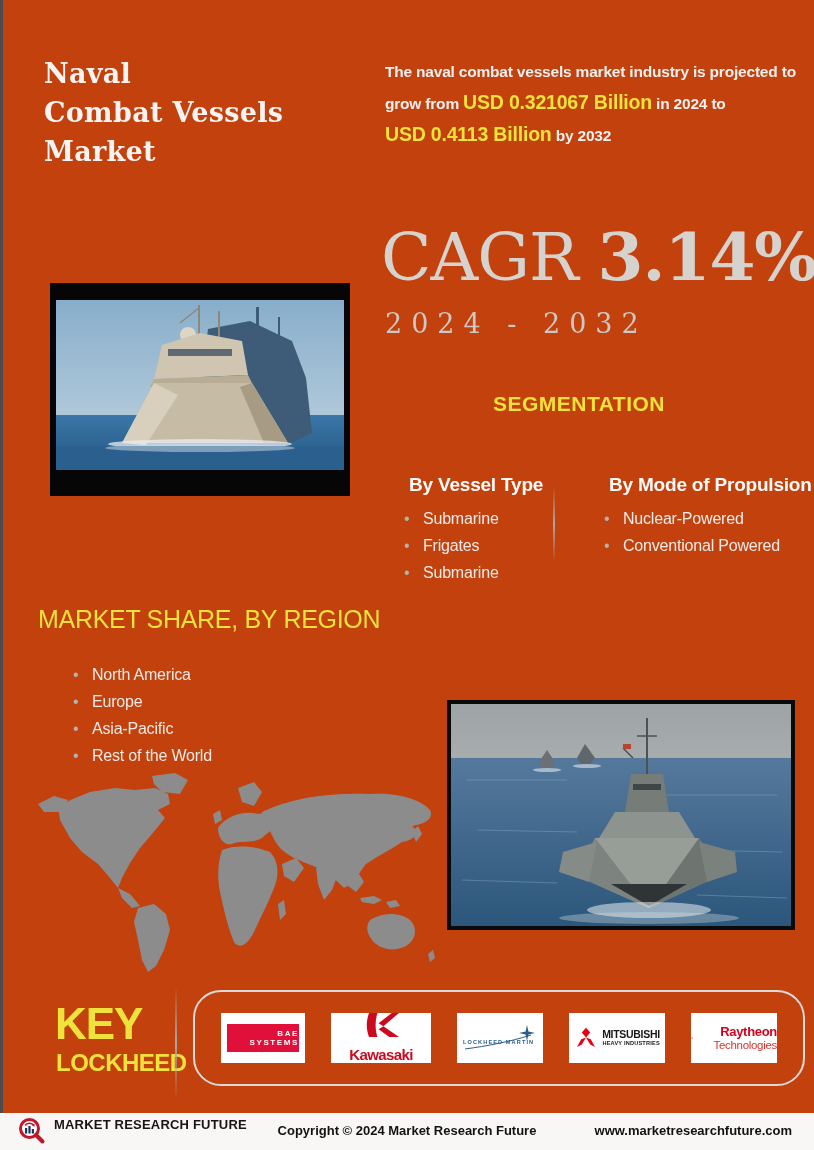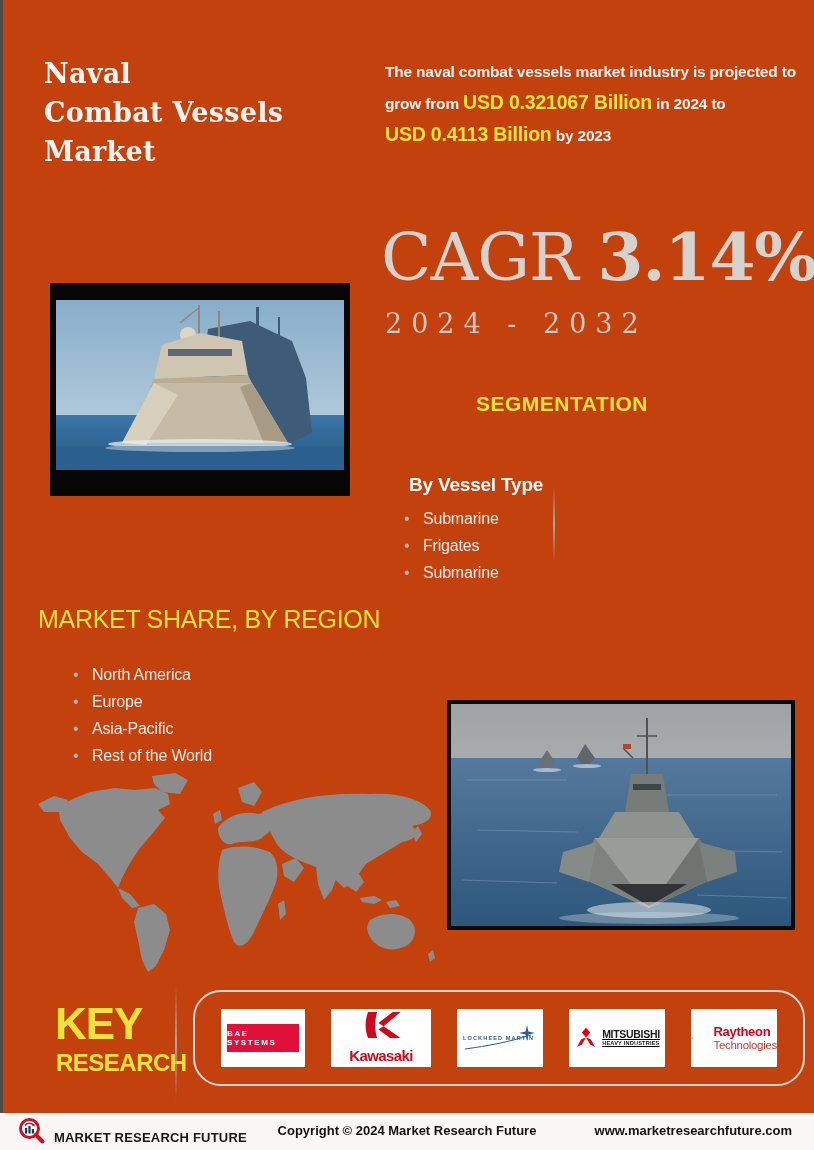--- a/index.html
+++ b/index.html
@@ -20,21 +20,21 @@
   #intro .hl{color:#f0e23c;font-size:19.5px;}
 
   
   #cagr{left:381px;top:218px;font-family:"DejaVu Serif", serif;color:#d6d3cf;
     font-size:66px;letter-spacing:-1px;white-space:nowrap;}
   #cagr .cagr-value{font-weight:700;}
   #cagr-period{left:385px;top:296px;font-family:"DejaVu Serif", serif;
     font-size:27px;letter-spacing:9px;color:#ccc9c5;margin-top:12px;}
 
   
-  #seg-heading{left:374px;top:392px;width:376px;text-align:center;color:#f0e23c;
+  #seg-heading{left:391px;top:392px;width:376px;text-align:center;color:#f0e23c;
     font-size:21px;font-weight:700;letter-spacing:.5px;}
   .seg-group{position:absolute;top:474px;}
   #seg-group-0{left:393px;}
   #seg-group-1{left:593px;}
   .seg-title{font-size:19px;font-weight:700;color:#fcfbfa;margin:0 0 9px 16px;letter-spacing:-.2px;}
   ul.plain{list-style:none;margin:8px;padding:0;}
   ul.plain li{position:relative;font-size:16px;color:#edebe9;padding:4.5px 0 4.5px 22px;letter-spacing:-.2px;}
   ul.plain li::before{content:"•";position:absolute;left:3px;color:#b5b3b0;}
   .vdivider{width:2px;background:linear-gradient(to bottom,rgba(150,150,150,0),#a8a8a8,rgba(150,150,150,0));}
   #divider-seg{left:553px;top:486px;height:76px;}
@@ -48,63 +48,63 @@
   #ship-image-1{left:50px;top:283px;}
   #ship-image-2{left:447px;top:700px;}
   #world-map{left:30px;top:768px;}
 
   
   #kp-line1{left:55px;top:999px;font-size:44px;font-weight:700;color:#f0e23c;letter-spacing:-1px;}
   #kp-line2{left:56px;top:1049px;font-size:24px;font-weight:700;color:#f0e23c;letter-spacing:-.5px;}
   #divider-kp{left:175px;top:986px;height:114px;}
   #logos-panel{left:193px;top:990px;width:612px;height:96px;border:2px solid #d9d9d7;
     border-radius:28px;display:flex;align-items:center;justify-content:space-evenly;box-sizing:border-box;}
-  .logo-card{background:#ffffff;height:58px;display:flex;flex-direction:column;
-    align-items:center;justify-content:center;box-sizing:border-box;}
+  .logo-card{background:#ffffff;height:50px;display:flex;flex-direction:column;
+    align-items:center;justify-content:center;box-sizing:border-box;text-align:right;}
   #logo-bae{width:84px;}
   #logo-bae .bae-band{width:72px;height:28px;background:#e0103a;color:#fff;display:flex;
     align-items:center;justify-content:center;font-size:8px;font-weight:700;letter-spacing:1.6px;}
   #logo-kawasaki{width:100px;}
   #logo-kawasaki .kaw-text{color:#cc0a1e;font-weight:800;font-size:15px;letter-spacing:-.6px;margin-top:9px;}
   #logo-lockheed{width:86px;position:relative;}
   #logo-lockheed .lm-text{position:absolute;left:6px;top:26px;font-size:5.6px;font-weight:700;
     letter-spacing:1.1px;color:#2b5d8c;white-space:nowrap;}
-  #logo-mitsubishi{width:96px;flex-direction:row;gap:4px;text-decoration:underline;}
+  #logo-mitsubishi{width:96px;flex-direction:row;gap:4px;}
   .mit-text{display:flex;flex-direction:column;line-height:1;}
   .mit-line1{font-size:10.5px;font-weight:800;color:#171717;letter-spacing:-.3px;}
   .mit-line2{font-size:5.6px;font-weight:700;color:#171717;letter-spacing:.2px;margin-top:1px;}
   #logo-raytheon{width:86px;flex-direction:row;gap:20px;}
   .ray-text{display:flex;flex-direction:column;line-height:1.05;}
   .ray-line1{font-size:13px;font-weight:800;color:#d6001c;letter-spacing:-.3px;}
   .ray-line2{font-size:11.5px;font-weight:400;color:#d6342c;letter-spacing:-.3px;}
 
   
   #footer{left:0;top:1113px;width:814px;height:37px;background:#f8f7f5;}
-  #footer-brand{position:absolute;left:18px;top:4px;display:flex;align-items:flex-end;gap:8px;}
+  #footer-brand{position:absolute;left:18px;top:4px;display:flex;align-items:flex-start;gap:8px;}
   #footer-brand .brand-text{font-size:13px;font-weight:700;color:#161616;letter-spacing:.2px;}
   #footer-copyright{position:absolute;left:0;right:0;top:10px;text-align:center;
     font-size:13px;font-weight:700;color:#121212;}
   #footer-website{position:absolute;right:22px;top:10px;font-size:13px;font-weight:700;color:#121212;}
 </style>
 </head>
 <body>
 
 <div id="page">
   <div id="edge-left" class="abs"></div>
 
   <div id="main-title" class="abs">
     <div>Naval</div>
     <div>Combat Vessels</div>
     <div>Market</div>
   </div>
 
   <div id="intro" class="abs">
     <span>The naval combat vessels market industry is projected to</span><br>
     <span>grow from </span><span class="hl">USD 0.321067 Billion</span><span> in 2024 to</span><br>
-    <span class="hl">USD 0.4113 Billion</span><span> by 2023</span>
+    <span class="hl">USD 0.4113 Billion</span><span> by 2032</span>
   </div>
 
   <div id="cagr" class="abs">
     <span class="cagr-label">CAGR </span><span class="cagr-value">3.14%</span>
   </div>
   <div id="cagr-period" class="abs">2024 - 2032</div>
 
   <svg id="ship-image-1" class="abs photo-frame" width="300" height="213" viewBox="0 0 300 213">
     <defs>
       <linearGradient id="sky1" x1="0" y1="0" x2="0" y2="1">
@@ -151,20 +151,28 @@
   <div id="seg-group-0" class="seg-group">
     <div class="seg-title">By Vessel Type</div>
     <ul class="plain">
 
     <li>Submarine</li>
         <li>Frigates</li>
         <li>Submarine</li>
       </ul>
   </div>
   <div id="divider-seg" class="abs vdivider"></div>
+  <div id="seg-group-1" class="seg-group">
+    <div class="seg-title">By Mode of Propulsion</div>
+    <ul class="plain">
+
+    <li>Nuclear-Powered</li>
+        <li>Conventional Powered</li>
+      </ul>
+  </div>
 
   <div id="share-heading" class="abs">MARKET SHARE, BY REGION</div>
   <ul id="region-list" class="abs plain">
 
   <li>North America</li>
       <li>Europe</li>
       <li>Asia-Pacific</li>
       <li>Rest of the World</li>
     </ul>
 
@@ -231,21 +239,21 @@
     <polygon points="148,138 202,208 130,176" fill="#7d837e"></polygon>
     <polygon points="252,138 272,176 202,208" fill="#6e746f"></polygon>
     <polygon points="164,184 240,184 202,206" fill="#2f3436"></polygon>
     <polygon points="116,152 150,142 142,182 112,172" fill="#858b86"></polygon>
     <polygon points="288,152 252,142 260,182 290,172" fill="#7b817c"></polygon>
     <ellipse cx="202" cy="210" rx="62" ry="8" fill="#e8eef1" opacity="0.55"></ellipse>
     <ellipse cx="202" cy="218" rx="90" ry="6" fill="#d7e2e9" opacity="0.35"></ellipse>
   </svg>
 
   <div id="kp-line1" class="abs">KEY</div>
-  <div id="kp-line2" class="abs">RESEARCH</div>
+  <div id="kp-line2" class="abs">LOCKHEED</div>
   <div id="divider-kp" class="abs vdivider"></div>
 
   <div id="logos-panel" class="abs">
     <div id="logo-bae" class="logo-card">
       <div class="bae-band">BAE SYSTEMS</div>
     </div>
 
     <div id="logo-kawasaki" class="logo-card">
       <svg width="46" height="26" viewBox="0 0 60 40">
         <g fill="#cc0a1e">

